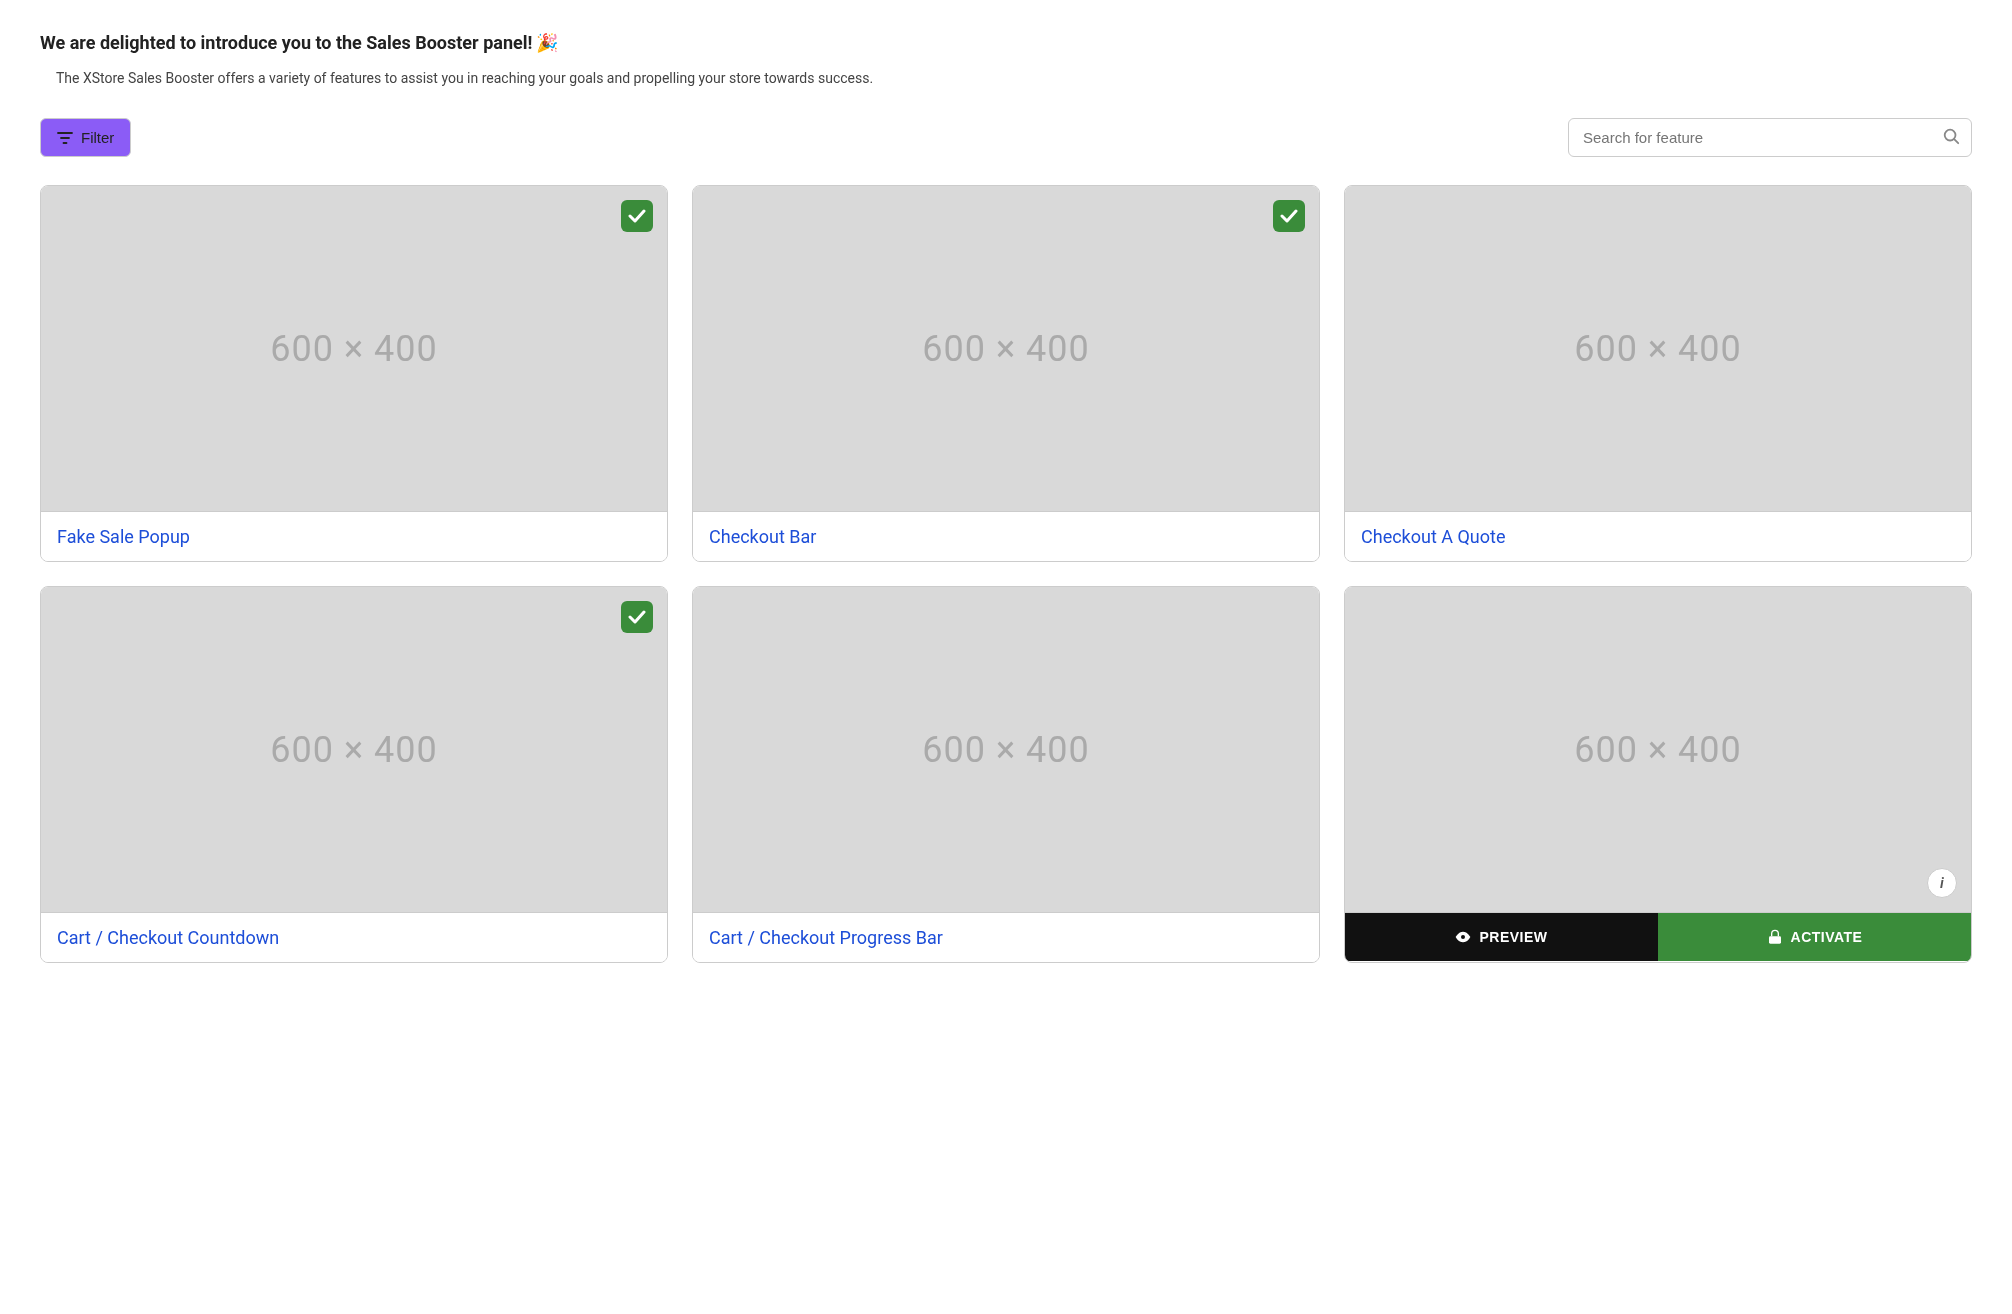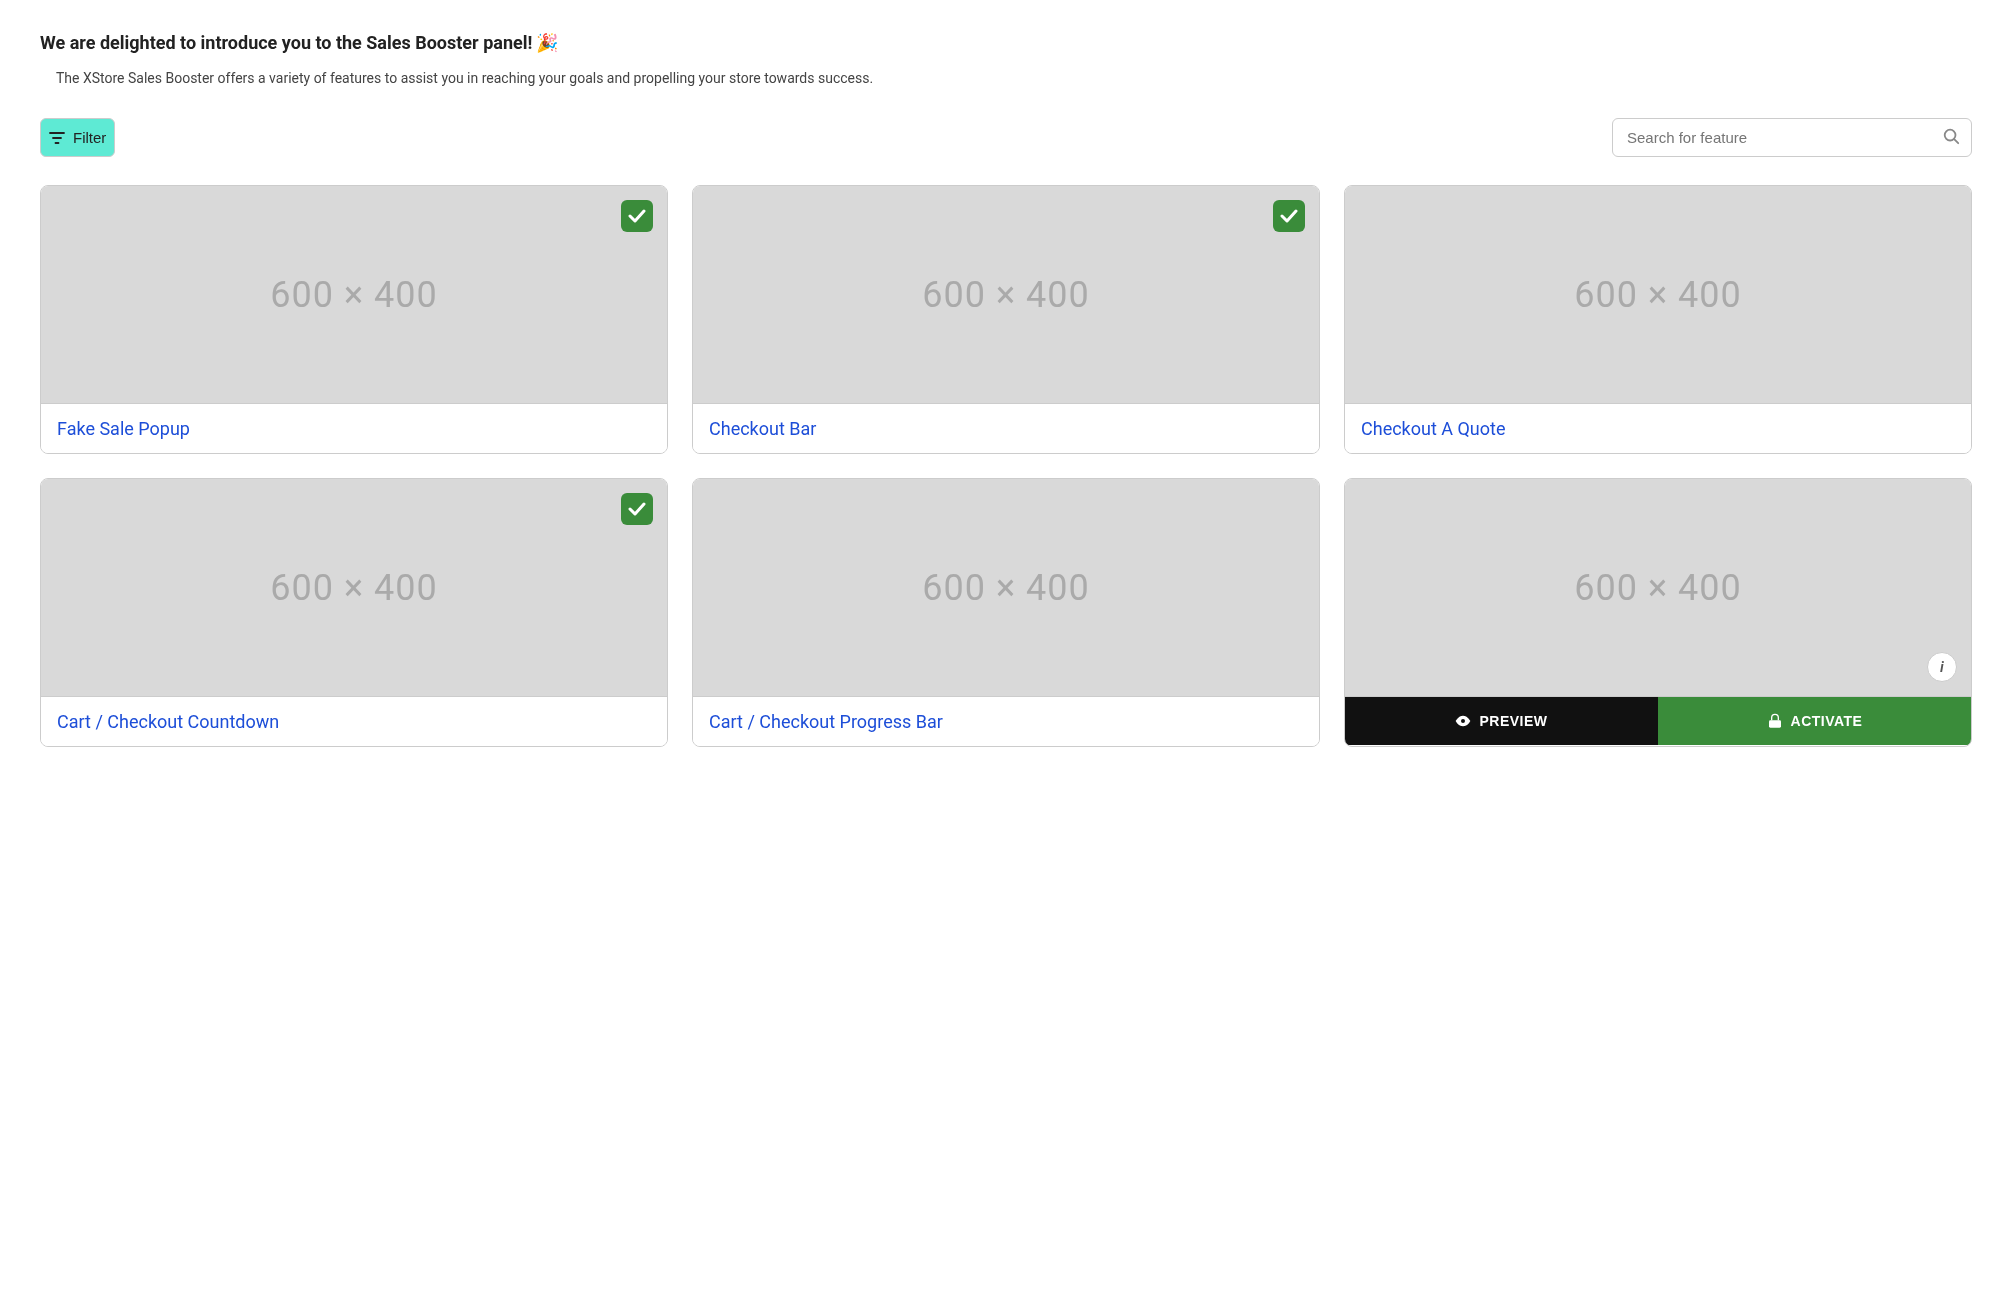--- a/index.html
+++ b/index.html
@@ -24,30 +24,30 @@
       display: flex;
       align-items: center;
       justify-content: space-between;
       margin-bottom: 28px;
     }
     .filter-btn {
       display: flex;
       align-items: center;
       gap: 8px;
       border: 1px solid #ccc;
-      background: #5eead4;
-      padding: 10px 8px;
+      background: #8b5cf6;
+      padding: 10px 16px;
       border-radius: 6px;
       font-size: 15px;
       cursor: pointer;
       color: #222;
     }
     .search-wrap {
       position: relative;
-      width: 360px;
+      width: 404px;
     }
     .search-input {
       width: 100%;
       border: 1px solid #ccc;
       border-radius: 6px;
       padding: 10px 40px 10px 14px;
       font-size: 15px;
       color: #888;
       outline: none;
     }
@@ -65,21 +65,21 @@
       gap: 24px;
     }
     .card {
       border: 1px solid #ccc;
       border-radius: 8px;
       overflow: hidden;
       position: relative;
     }
     .card-image {
       background: #d9d9d9;
-      height: 217px;
+      height: 325px;
       display: flex;
       align-items: center;
       justify-content: center;
       position: relative;
     }
     .card-image-label {
       font-size: 36px;
       color: #aaa;
       font-weight: 400;
       letter-spacing: 1px;

